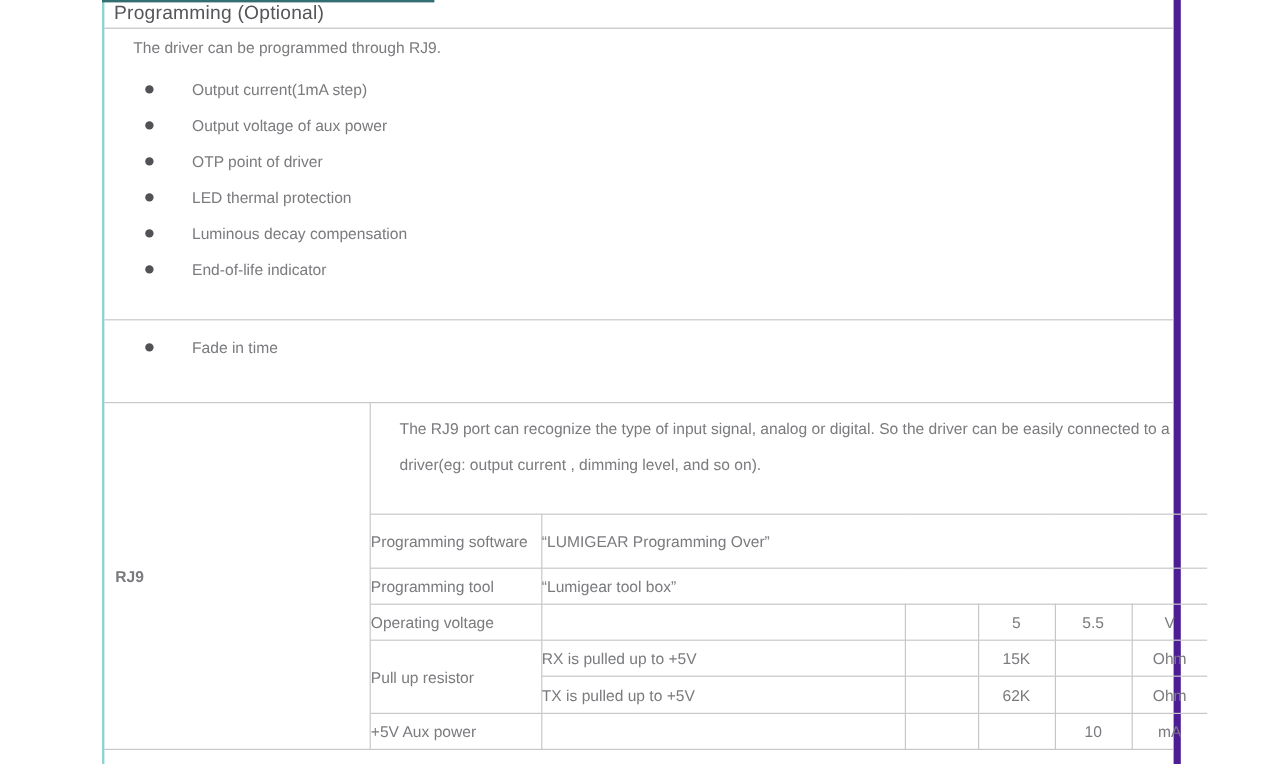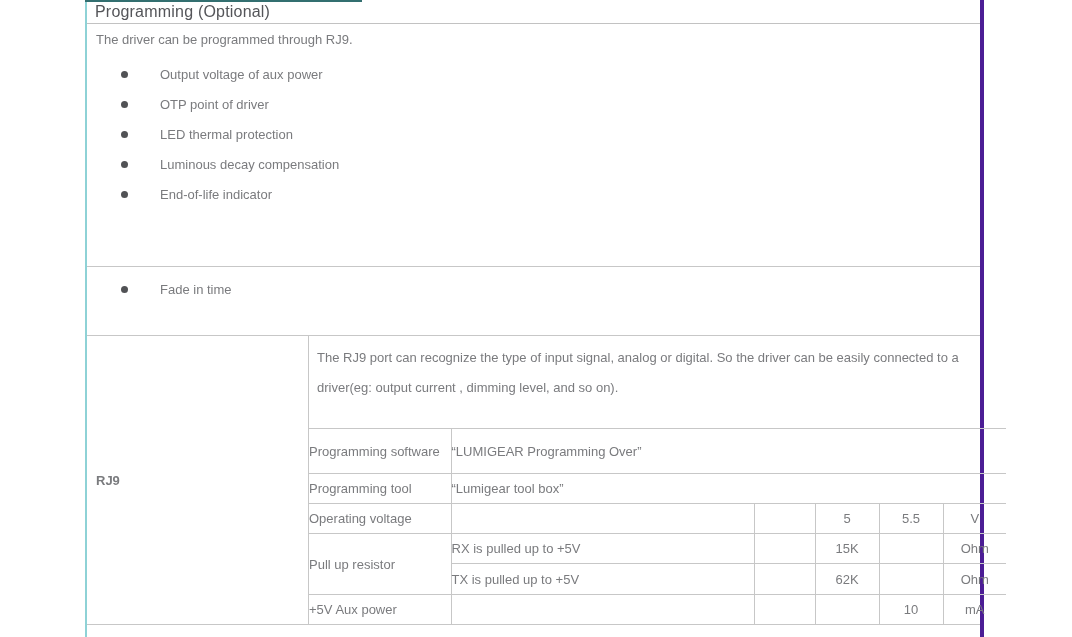--- a/index.html
+++ b/index.html
@@ -4,21 +4,21 @@
 <style>
   * { margin: 0; padding: 0; box-sizing: border-box; }
   html, body { width: 1072px; height: 637px; background: #ffffff; overflow: hidden; }
   body { font-family: "Liberation Sans", "DejaVu Sans", sans-serif; color: #7a7b7e; }
 
   .doc {
     position: absolute;
     left: 85px; top: 0;
     width: 899px; height: 637px;
     border-left: 2px solid #8ed2d6;
-    border-right: 4px solid #4c1d95;
+    border-right: 6px solid #4c1d95;
     background: #ffffff;
   }
   .top-accent {
     position: absolute;
     left: -2px; top: 0;
     width: 277px; height: 2px;
     background: #336f70;
   }
 
   .header-row {
@@ -33,21 +33,21 @@
     color: #545559;
     letter-spacing: 0.2px;
   }
 
   .section { border-bottom: 1px solid #c7c7c7; }
   .sec-prog { height: 243px; padding-top: 6px; }
   .sec-extra { height: 69px; padding-top: 7px; }
 
   .intro-line {
     font-size: 13px;
-    padding-left: 9px;
+    padding-left: 24px;
     line-height: 20px;
     color: #7a7b7e;
   }
 
   ul.bullets { list-style: none; margin-top: 9px; }
   ul.bullets li {
     height: 30px;
     display: flex;
     align-items: center;
     padding-left: 34px;
@@ -75,20 +75,21 @@
     align-items: center;
     padding-left: 9px;
     font-size: 13px;
     font-weight: bold;
   }
   .rj9-content { flex: 1 1 auto; }
 
   .rj9-desc {
     height: 92px;
     padding: 7px 10px 0 8px;
+    margin-left: 16px;
   }
   .rj9-desc .dline {
     line-height: 30px;
     font-size: 13px;
     white-space: nowrap;
     color: #7a7b7e;
   }
 
   table.spec {
     width: 100%;
@@ -117,20 +118,24 @@
 <div class="doc">
   <div class="top-accent"></div>
 
   <div class="header-row">
     <span class="title">Programming (Optional)</span>
   </div>
 
   <div class="section sec-prog">
     <div class="intro-line">The driver can be programmed through RJ9.</div>
     <ul class="bullets">
+      <li>
+          <span class="dot"></span>
+          <span>Output current(1mA step)</span>
+        </li>
       <li>
           <span class="dot"></span>
           <span>Output voltage of aux power</span>
         </li>
       <li>
           <span class="dot"></span>
           <span>OTP point of driver</span>
         </li>
       <li>
           <span class="dot"></span>

